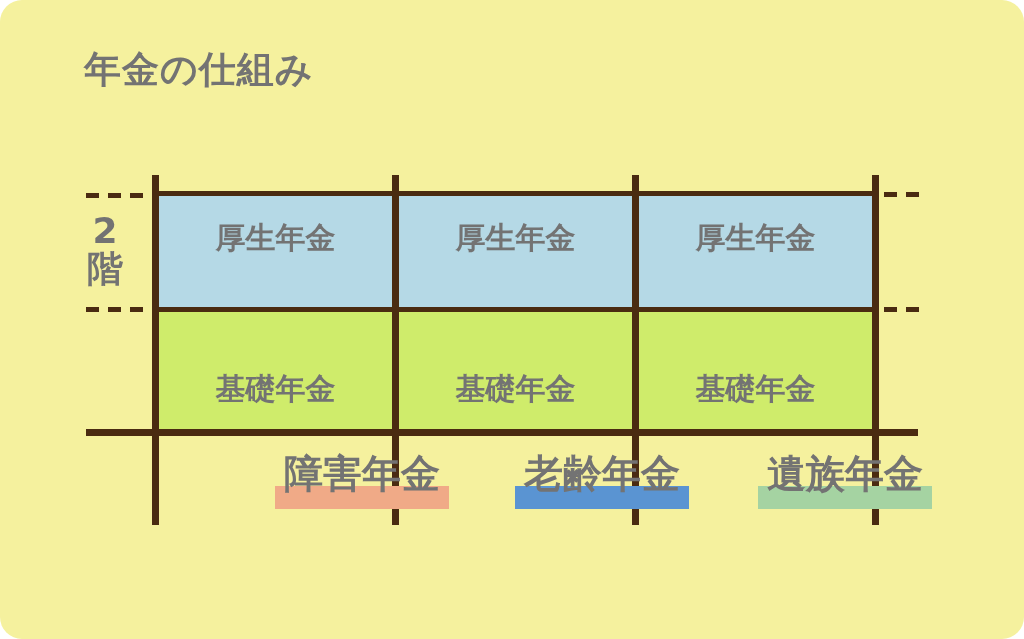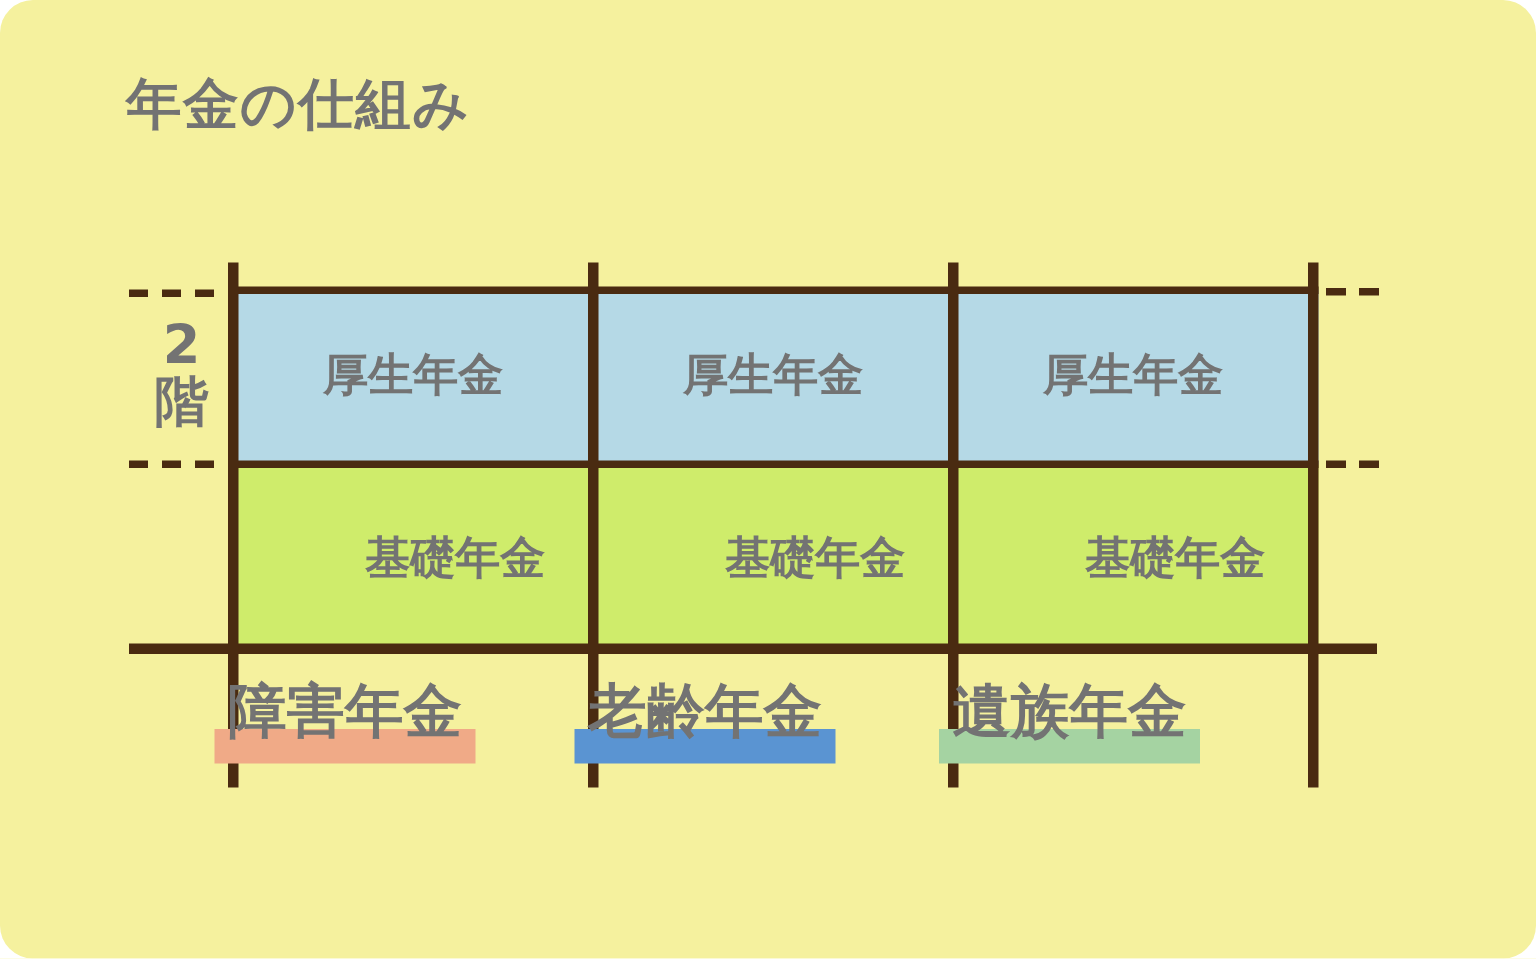--- a/index.html
+++ b/index.html
@@ -63,21 +63,21 @@
     background: repeating-linear-gradient(90deg, #4a2b11 0 13px, transparent 13px 22px);
   }
   .dash-left-top     { left: 86px;  top: 193px; width: 64px; }
   .dash-left-bottom  { left: 86px;  top: 307px; width: 64px; }
   .dash-right-top    { left: 884px; top: 192px; width: 40px; }
   .dash-right-bottom { left: 884px; top: 307px; width: 40px; }
 
   
   .floor-label {
     position: absolute;
-    left: 90px;
+    left: 74px;
     width: 62px;
     text-align: center;
     font-size: 36px;
     font-weight: 700;
     line-height: 1.05;
     word-break: break-all;
   }
   .floor-2 { top: 212px; }
   .floor-1 { top: 335px; }
   .floor-label span {
@@ -89,33 +89,33 @@
   .cell {
     position: absolute;
     width: 233px;
     display: flex;
     align-items: center;
     justify-content: center;
     font-size: 30px;
     font-weight: 600;
     white-space: nowrap;
   }
-  .cell-row-top    { top: 208px; height: 84px; border-radius: 20px; }
-  .cell-row-bottom { top: 315px; height: 114px; margin-left: 28px; }
+  .cell-row-top    { top: 196px; height: 84px; border-radius: 20px; }
+  .cell-row-bottom { top: 332px; height: 114px; }
   .cell-col-1 { left: 159px; }
   .cell-col-2 { left: 399px; }
   .cell-col-3 { left: 639px; }
 
   
   .category {
     position: absolute;
     top: 447px;
     width: 288px;
     display: flex;
-    justify-content: flex-start;
+    justify-content: flex-end;
   }
   .category-col-1 { left: 152px; }
   .category-col-2 { left: 392px; }
   .category-col-3 { left: 635px; }
   .category-inner {
     position: relative;
     white-space: nowrap;
   }
   .category-text {
     position: relative;

